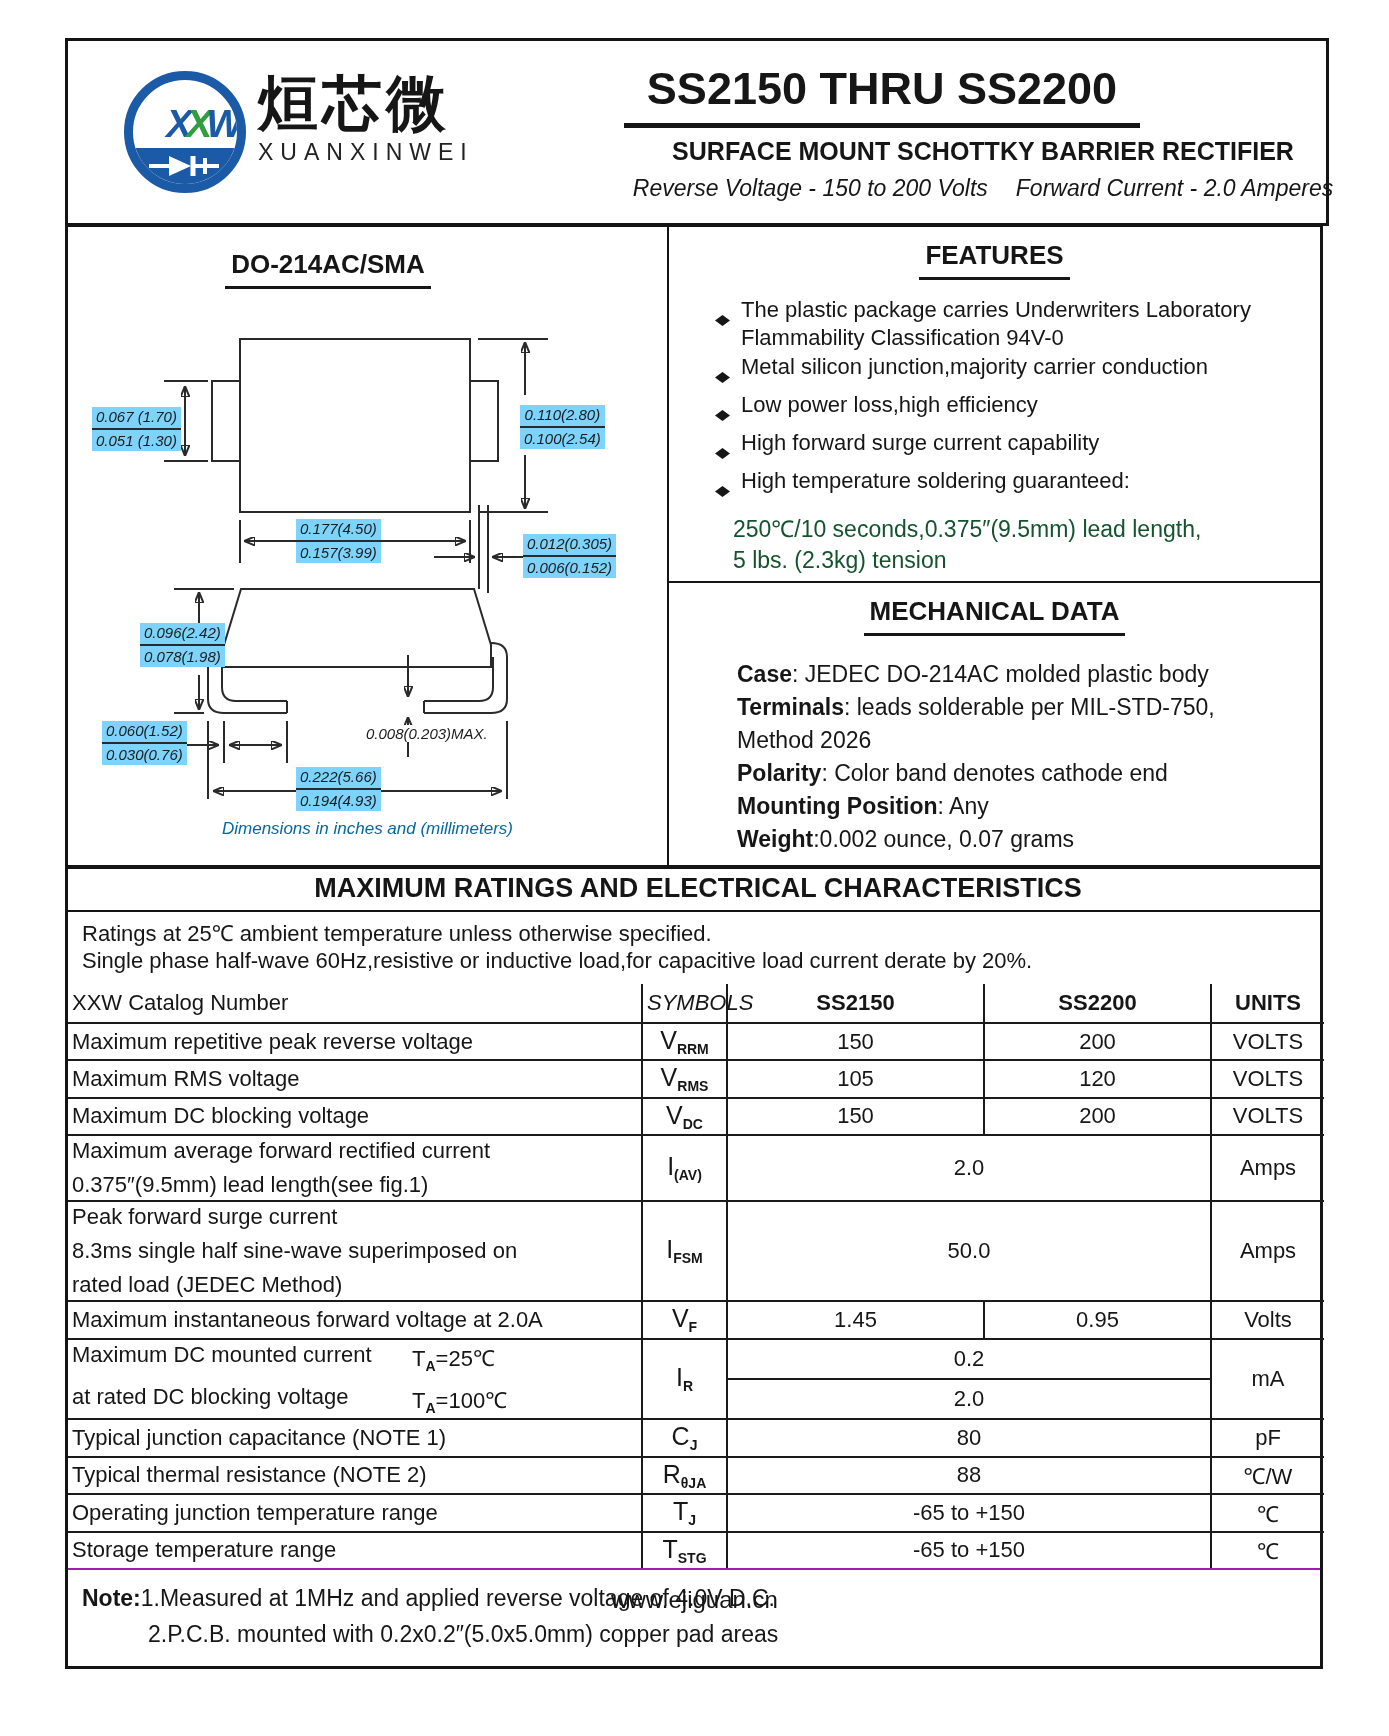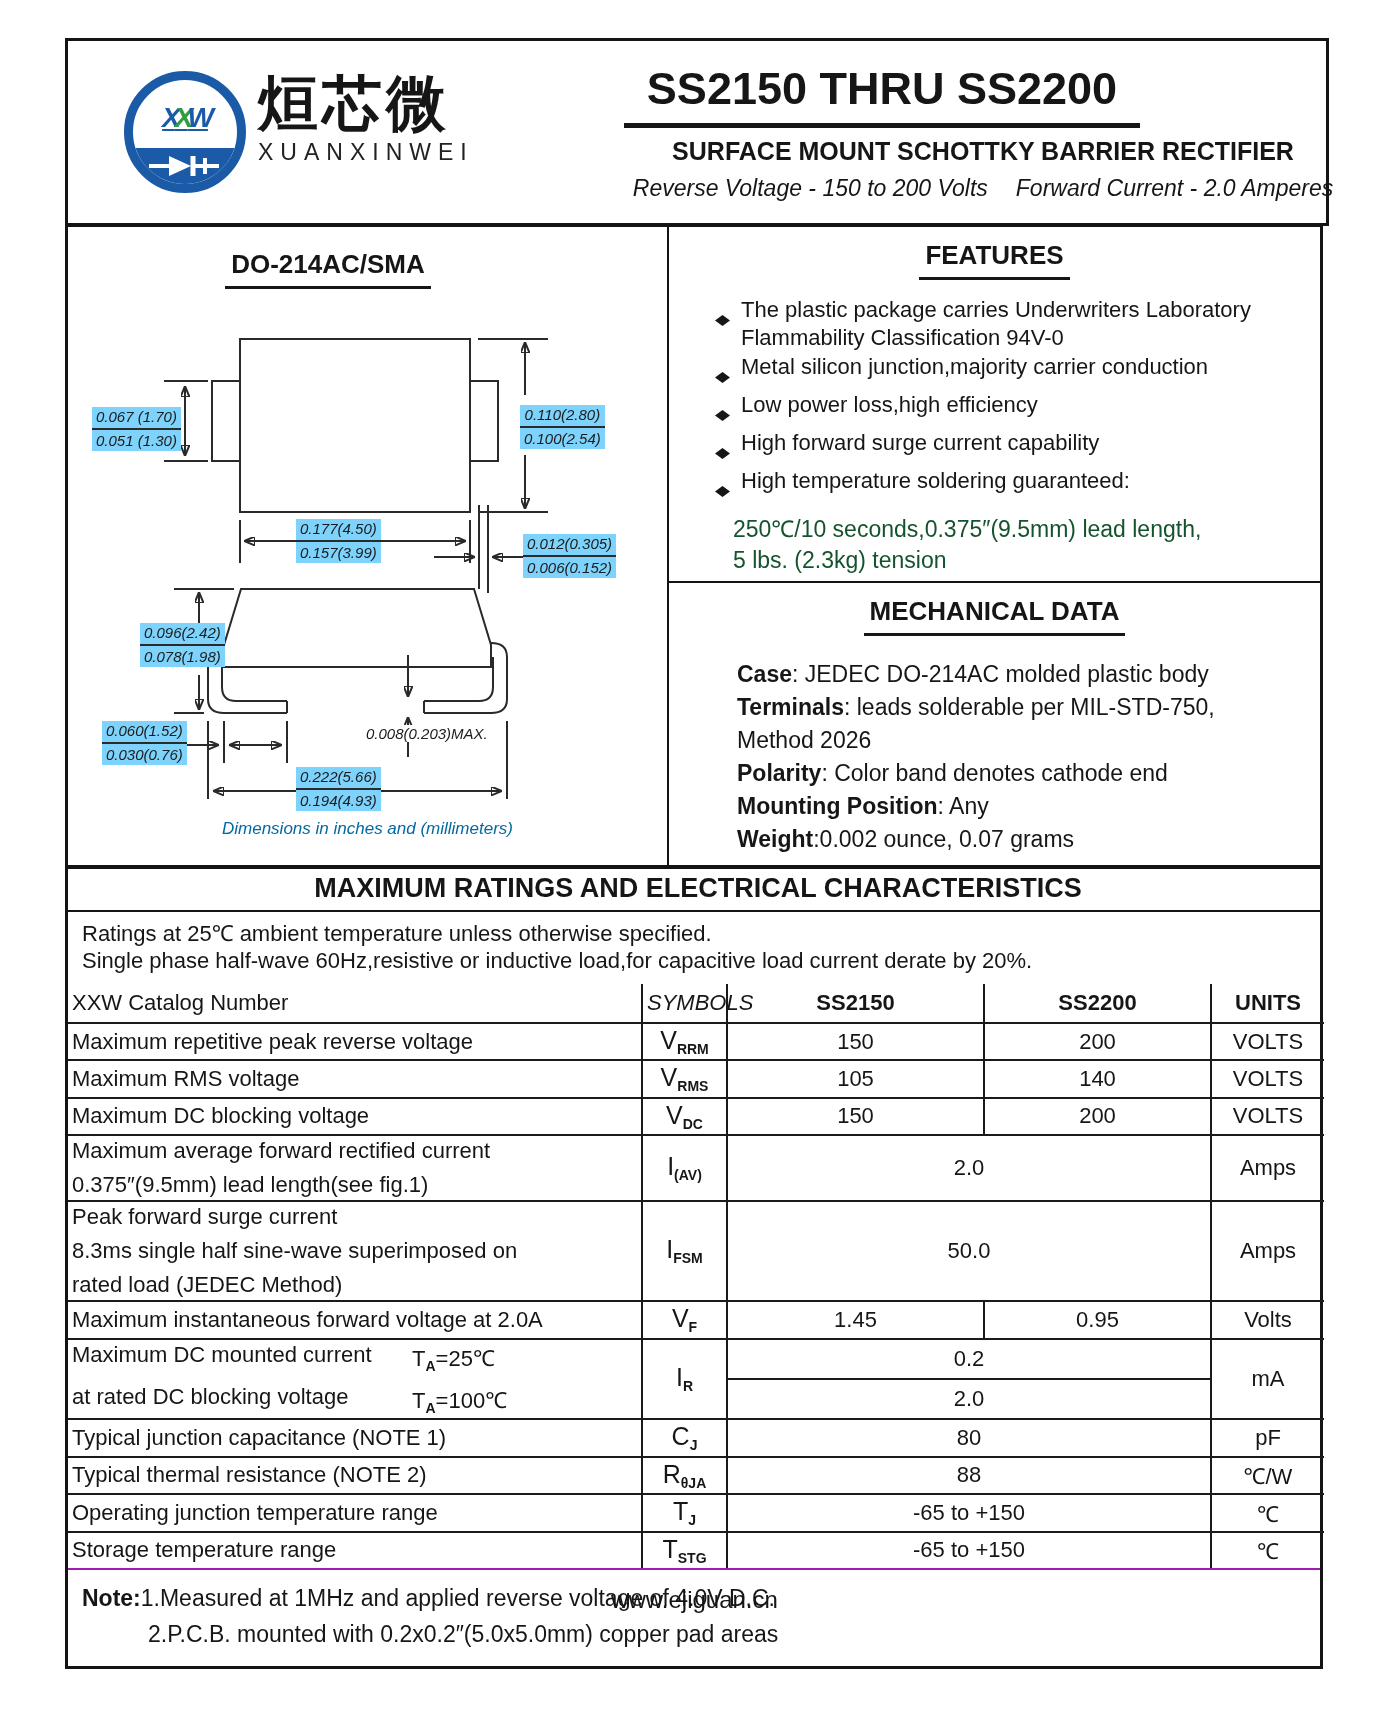--- a/index.html
+++ b/index.html
@@ -5,23 +5,23 @@
   html,body{margin:0;padding:0;background:#ffffff;}
   .page{position:relative;width:1389px;height:1736px;background:#fff;
         font-family:"Liberation Sans", sans-serif;color:#111;overflow:hidden;}
 
   
   .header-box{position:absolute;left:65px;top:38px;width:1258px;height:182px;
               border:3px solid #141414;}
   .logo{position:absolute;left:56px;top:30px;display:flex;align-items:flex-start;}
   .logo-circle{position:relative;width:122px;height:122px;border:9px solid #1b5aa6;
                border-radius:50%;box-sizing:border-box;overflow:hidden;background:#fff;}
-  .logo-mono{position:absolute;left:0;right:0;top:24px;text-align:center;
-             font-style:italic;font-weight:bold;font-size:28px;letter-spacing:-6px;
-             color:#1b5aa6;line-height:1;text-decoration:underline;}
+  .logo-mono{position:absolute;left:0;right:0;top:24px;text-align:right;
+             font-style:italic;font-weight:bold;font-size:39px;letter-spacing:-6px;
+             color:#1b5aa6;line-height:1;}
   .logo-mono .gx{color:#2f9e3f;}
   .logo-chord{position:absolute;left:0;right:0;bottom:0;height:36px;background:#1b5aa6;
               display:flex;align-items:center;justify-content:center;}
   .logo-names{margin-left:12px;}
   .cjk{font-weight:bold;font-size:60px;line-height:1.1;color:#161616;letter-spacing:4px;}
   .latin{font-size:23px;letter-spacing:7px;color:#222;margin-top:2px;}
   .title-wrap{position:absolute;left:520px;top:22px;width:588px;text-align:center;}
   .doc-title{font-weight:bold;font-size:45px;letter-spacing:0;color:#161616;}
   .title-rule{width:516px;height:5px;background:#161616;margin:8px auto 0 auto;}
   .subtitle{position:absolute;left:520px;top:96px;width:790px;text-align:center;
@@ -300,21 +300,21 @@
         <td class="param">Maximum repetitive peak reverse voltage</td>
         <td class="c"><span class="sym">V</span><sub class="sym" style="font-size:14px;font-weight:bold;">RRM</sub></td>
         <td class="c">150</td>
         <td class="c">200</td>
         <td class="c">VOLTS</td>
       </tr>
       <tr style="height:36px;">
         <td class="param">Maximum RMS voltage</td>
         <td class="c"><span class="sym">V</span><sub class="sym" style="font-size:14px;font-weight:bold;">RMS</sub></td>
         <td class="c">105</td>
-        <td class="c">140</td>
+        <td class="c">120</td>
         <td class="c">VOLTS</td>
       </tr>
       <tr style="height:36px;">
         <td class="param">Maximum DC blocking voltage</td>
         <td class="c"><span class="sym">V</span><sub class="sym" style="font-size:14px;font-weight:bold;">DC</sub></td>
         <td class="c">150</td>
         <td class="c">200</td>
         <td class="c">VOLTS</td>
       </tr>
       <tr style="height:64px;">

